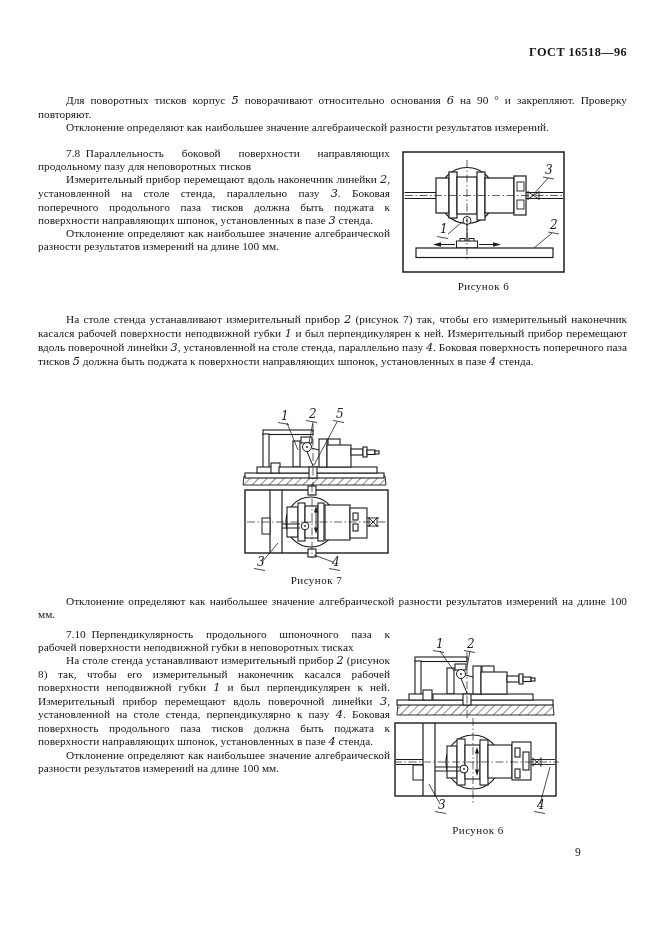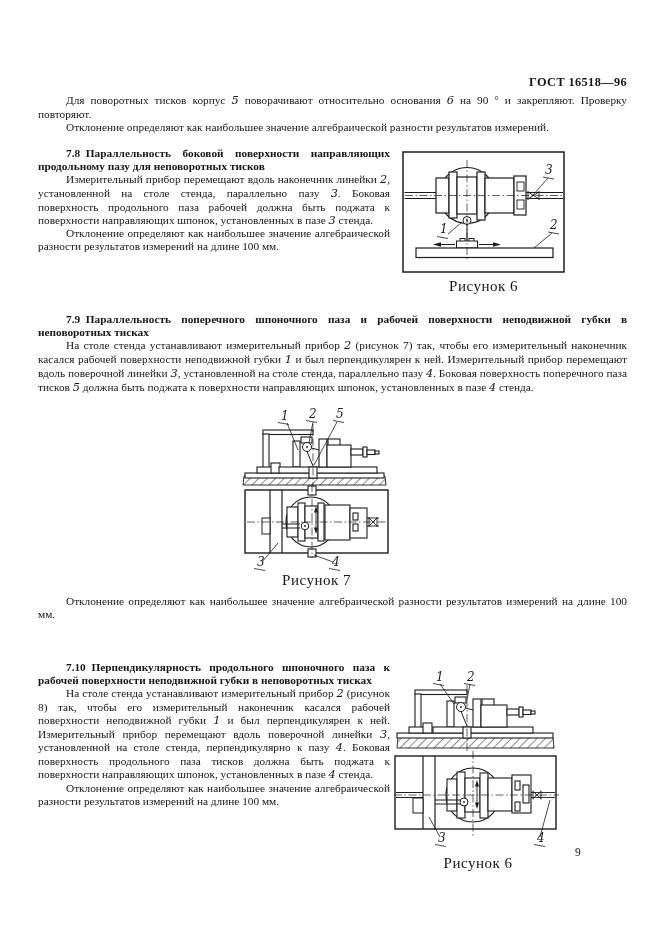--- a/index.html
+++ b/index.html
@@ -5,54 +5,54 @@
   html,body { margin:0; padding:0; }
   body {
     width:661px; height:936px; position:relative;
     background:#ffffff; color:#161616;
     font-family:"Liberation Serif", serif;
     font-size:11.3px; line-height:12.9px;
   }
   .abs { position:absolute; }
   .doc { text-align:justify; }
   .doc p { margin:0; text-indent:28px; }
-  .hd { font-weight:bold; }
+  .hd { font-weight:normal; }
   .ref-num { font-style:italic; font-family:"DejaVu Serif", serif; }
-  #header { top:76px; left:38px; width:589px; text-align:right;
+  #header { top:46px; left:38px; width:589px; text-align:right;
             font-weight:bold; font-size:12.3px; letter-spacing:.4px; }
   #intro  { top:94px;  left:38px; width:589px; }
   #sec78  { top:147px; left:38px; width:589px; display:flex; align-items:flex-start; }
   #sec78 .col-text { width:352px; }
   #sec79  { top:313px; left:38px; width:589px; }
   #fig7block { top:406px; left:237px; width:218px; }
   #p79b   { top:595px; left:38px; width:589px; }
-  #sec710 { top:661px; left:38px; width:589px; display:flex; align-items:flex-start; }
+  #sec710 { top:628px; left:38px; width:589px; display:flex; align-items:flex-start; }
   #sec710 .col-text { width:352px; }
   #pagenum { top:846px; left:575px; font-size:11.5px; }
   .figwrap6 { margin-left:12px; margin-top:4px; width:163px; }
   .figwrap8 { margin-left:3px;  margin-top:0;  width:170px; }
-  .figcap { text-align:center; font-size:15px; margin-top:6px; letter-spacing:.5px; }
+  .figcap { text-align:center; font-size:11px; margin-top:6px; letter-spacing:.5px; }
   #fig7block .figcap { width:143px; margin-left:8px; margin-top:2px; }
   .fig svg { display:block; }
   svg text.lbl { font-family:"DejaVu Serif", serif; font-style:italic; font-size:12px; fill:#1c1c1c; }
 </style>
 </head>
 <body>
 
 <div id="header" class="abs">ГОСТ 16518—96</div>
 
 <div id="intro" class="abs doc">
   <p><span>Для поворотных тисков корпус </span><span class="ref-num">5</span><span> поворачивают относительно основания </span><span class="ref-num">6</span><span> на 90 ° и закрепля­ют. Проверку повторяют.</span></p>
   <p><span>Отклонение определяют как наибольшее значение алгебраической разности результатов измерений.</span></p>
 </div>
 
 <div id="sec78" class="abs">
   <div class="col-text doc">
     <p class="hd"><span>7.8 Параллельность боковой поверхности направляющих продольному пазу для неповоротных тисков</span></p>
-    <p><span>Измерительный прибор перемещают вдоль наконечник линейки </span><span class="ref-num">2</span><span>, установленной на столе стенда, параллельно пазу </span><span class="ref-num">3</span><span>. Боковая поверхность продольного паза рабочей должна быть поджата к поверхности направляющих шпонок, установлен­ных в пазе </span><span class="ref-num">3</span><span> стенда.</span></p>
+    <p><span>Измерительный прибор перемещают вдоль наконечник линейки </span><span class="ref-num">2</span><span>, установленной на столе стенда, параллельно пазу </span><span class="ref-num">3</span><span>. Боковая поперечного продольного паза тисков должна быть поджата к поверхности направляющих шпонок, установлен­ных в пазе </span><span class="ref-num">3</span><span> стенда.</span></p>
     <p><span>Отклонение определяют как наибольшее значение алгебраической разности результатов измерений на длине 100 мм.</span></p>
   </div>
   <div class="figwrap6 fig">
     <svg width="163" height="123" viewBox="0 0 163 123">
       <g fill="none" stroke="#1c1c1c">
         <rect x="1" y="1" width="161" height="120" stroke-width="1.5"></rect>
 
         <g stroke-width="1">
           <line x1="2.5" y1="41.5" x2="34" y2="41.5"></line>
             <line x1="2.5" y1="47.5" x2="34" y2="47.5"></line>
@@ -115,21 +115,20 @@
       </g>
       <text class="lbl" x="38" y="82">1</text>
       <text class="lbl" x="148" y="78">2</text>
       <text class="lbl" x="143" y="23">3</text>
     </svg>
     <div class="figcap">Рисунок 6</div>
   </div>
 </div>
 
 <div id="sec79" class="abs doc">
-  <p class="hd"><span>7.9 Параллельность поперечного шпоночного паза и рабочей поверхности неподвижной губки в неповоротных тисках</span></p>
   <p><span>На столе стенда устанавливают измерительный прибор </span><span class="ref-num">2</span><span> (рисунок 7) так, чтобы его измери­тельный наконечник касался рабочей поверхности неподвижной губки </span><span class="ref-num">1</span><span> и был перпендикулярен к ней. Измерительный прибор перемещают вдоль поверочной линейки </span><span class="ref-num">3</span><span>, установленной на столе стенда, параллельно пазу </span><span class="ref-num">4</span><span>. Боковая поверхность поперечного паза тисков </span><span class="ref-num">5</span><span> должна быть поджата к поверхности направляющих шпонок, установленных в пазе </span><span class="ref-num">4</span><span> стенда.</span></p>
 </div>
 
 <div id="fig7block" class="abs fig">
   <svg width="218" height="166" viewBox="0 0 218 166">
     <defs>
       <pattern id="hatch7" width="6" height="6" patternUnits="userSpaceOnUse" patternTransform="rotate(45)">
         <line x1="0" y1="0" x2="0" y2="6" stroke="#1c1c1c" stroke-width="1"></line>
       </pattern>
     </defs>

